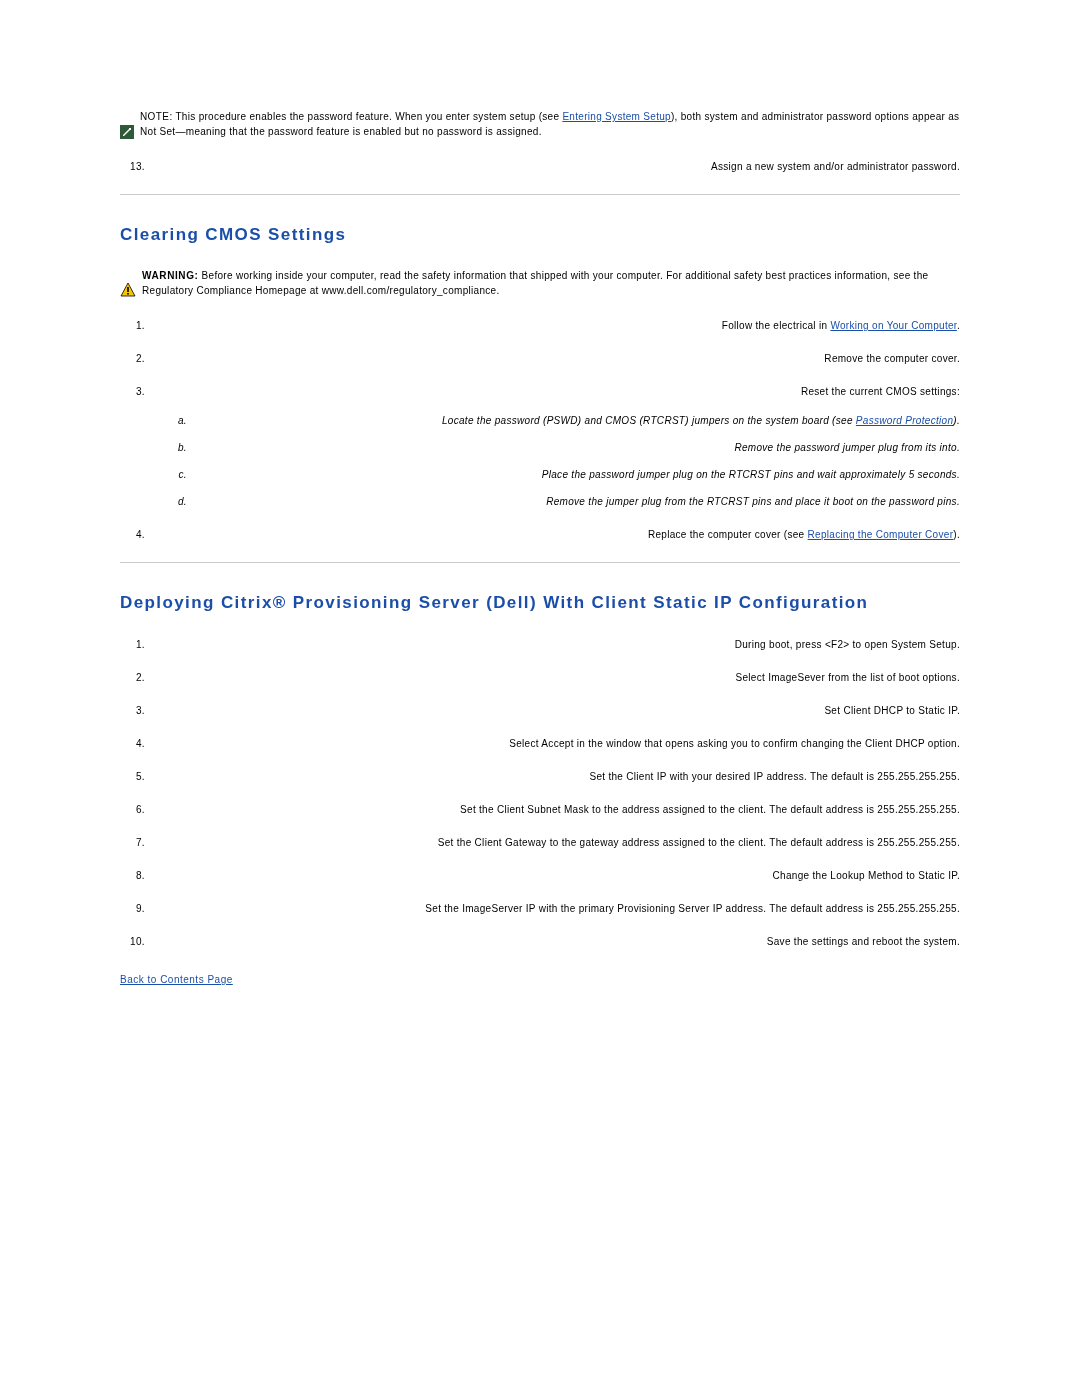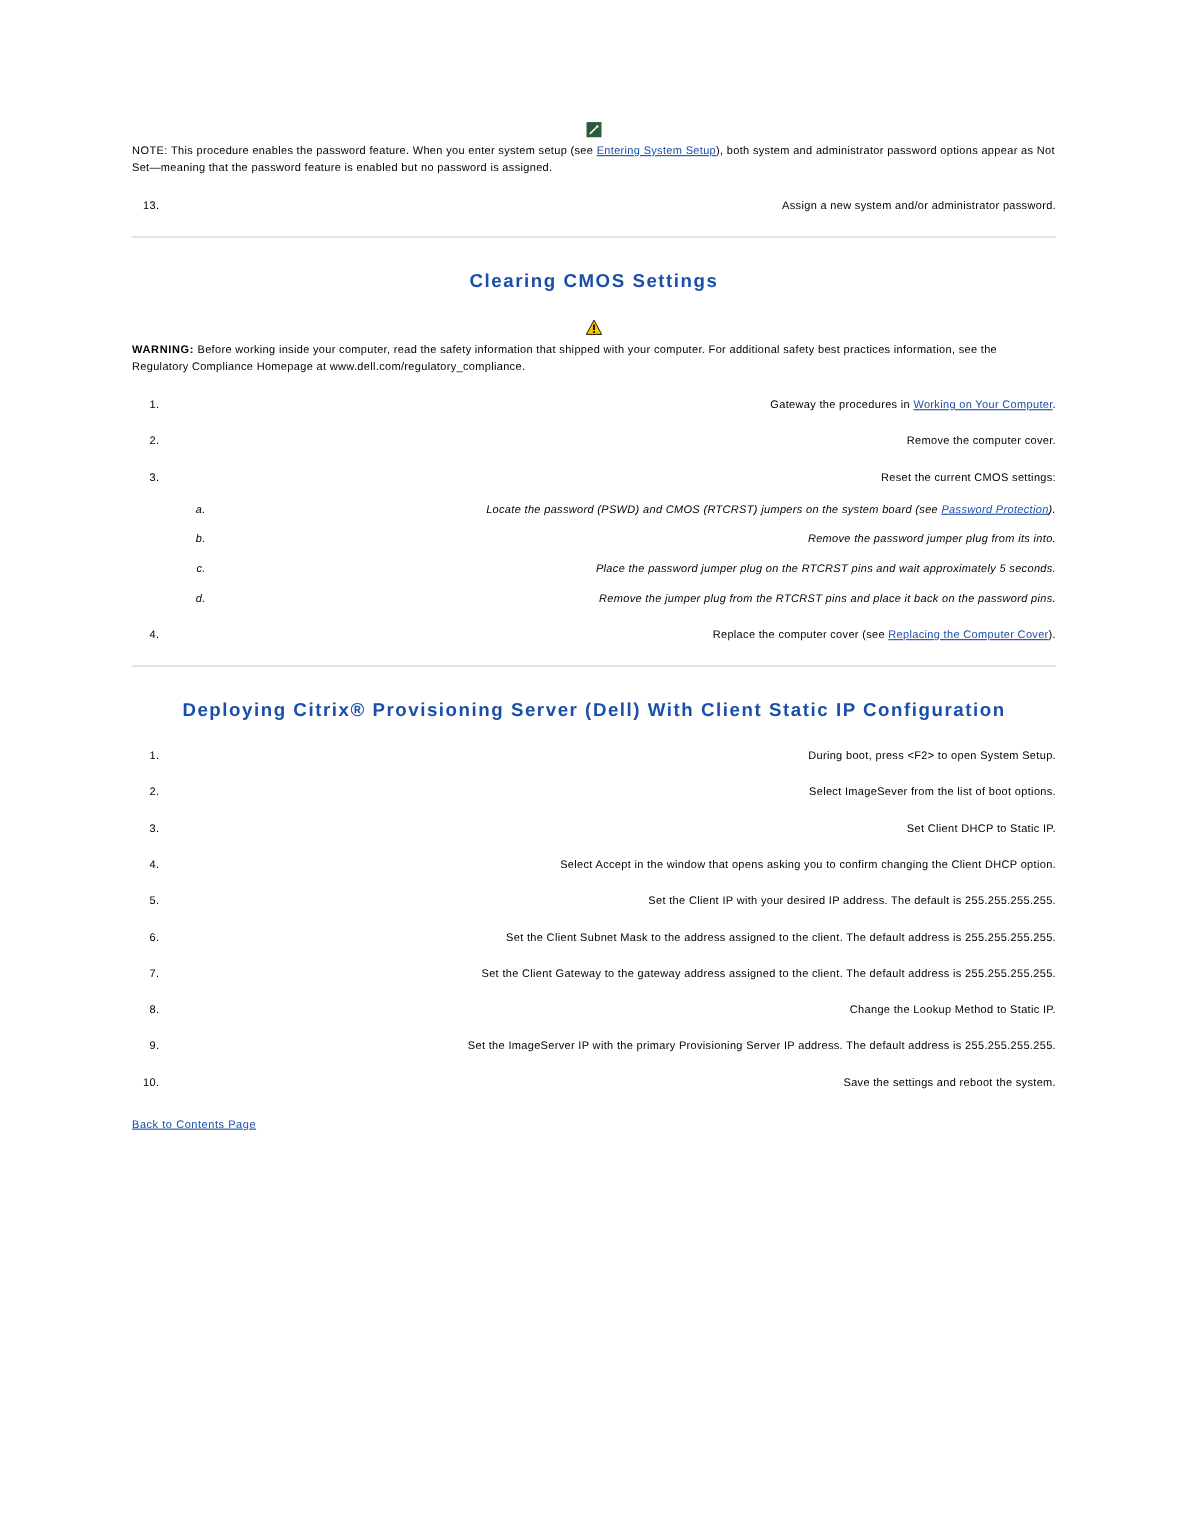--- a/index.html
+++ b/index.html
@@ -7,23 +7,22 @@
     padding: 0;
     background: #ffffff;
     font-family: Verdana, Arial, sans-serif;
     width: 1080px;
   }
   .page {
     padding: 110px 120px 60px 120px;
   }
   .note-row {
     display: flex;
-    align-items: center;
+    align-items: flex-end;
     gap: 6px;
-    flex-direction: column;
   }
   .note-icon {
     width: 14px;
     height: 14px;
     margin-top: 1px;
     flex-shrink: 0;
   }
   .note-icon svg { display: block; }
   .warning-icon {
     width: 16px;
@@ -101,21 +100,20 @@
     letter-spacing: 0.5px;
   }
   .plain {
     font-size: 10px;
     line-height: 1.45;
     letter-spacing: 0.3px;
     margin: 0 0 18px 0;
   }
   .section-start {
     margin-top: 6px;
-    text-align: center;
   }
 </style>
 </head>
 <body>
 
 <div class="page">
 
   
   <div class="note-row">
     <span class="note-icon">
@@ -147,32 +145,32 @@
         <rect x="7.2" y="11" width="1.6" height="1.6" fill="#000"></rect>
       </svg>
     </span>
     <div class="body-text">
       <span class="warn-label">WARNING:</span><span> Before working inside your computer, read the safety information that shipped with your computer. For additional safety best practices information, see the Regulatory Compliance Homepage at www.dell.com/regulatory_compliance.</span>
     </div>
   </div>
 
   <ol class="main-list">
     <li>
-      <span>Gateway the procedures in </span><a href="#" class="link">Working on Your Computer</a><span>.</span>
+      <span>Follow the electrical in </span><a href="#" class="link">Working on Your Computer</a><span>.</span>
     </li>
     <li>Remove the computer cover.</li>
     <li>
       <span>Reset the current CMOS settings:</span>
       <ol class="sub-list">
         <li>
           <span>Locate the password (PSWD) and CMOS (RTCRST) jumpers on the system board (see </span><a href="#" class="link">Password Protection</a><span>).</span>
         </li>
         <li>Remove the password jumper plug from its into.</li>
         <li>Place the password jumper plug on the RTCRST pins and wait approximately 5 seconds.</li>
-        <li>Remove the jumper plug from the RTCRST pins and place it back on the password pins.</li>
+        <li>Remove the jumper plug from the RTCRST pins and place it boot on the password pins.</li>
       </ol>
     </li>
     <li>
       <span>Replace the computer cover (see </span><a href="#" class="link">Replacing the Computer Cover</a><span>).</span>
     </li>
   </ol>
 
 
 
   <hr class="divider">

